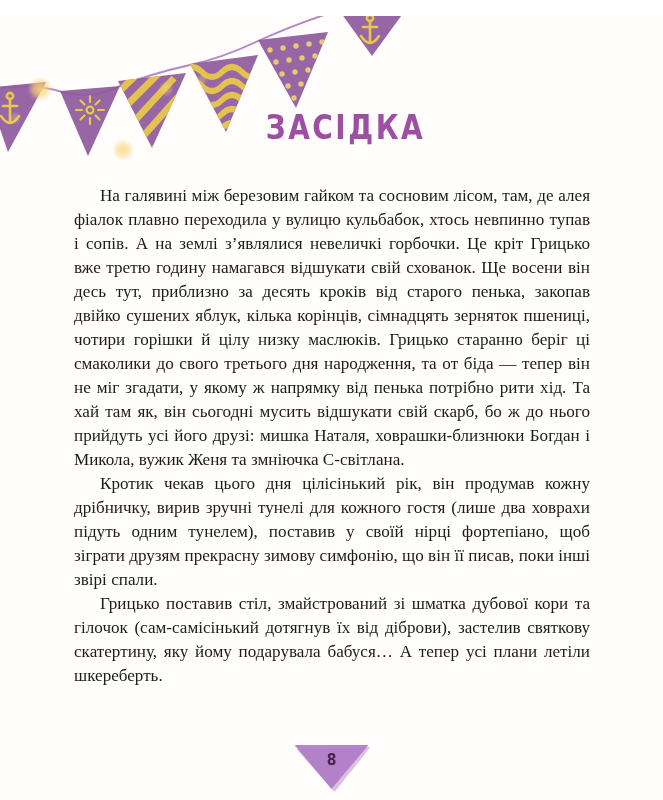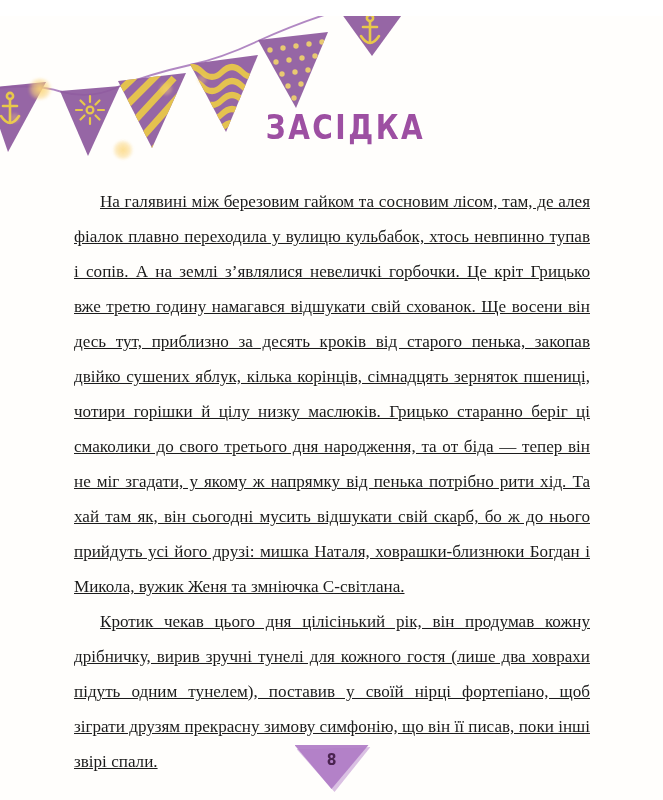--- a/index.html
+++ b/index.html
@@ -72,25 +72,24 @@
     transform-origin: center top;
   }
 
   
   .body-text {
     position: absolute;
     left: 74px;
     top: 168px;
     width: 516px;
     font-size: 17.1px;
-    line-height: 35px;
+    line-height: 24px;
     text-align: justify;
     text-justify: inter-word;
     hyphens: manual;
-    text-decoration: underline;
   }
   .body-text p {
     margin: 0;
     text-indent: 26px;
   }
 
   
   .folio {
     position: absolute;
     left: 0;
@@ -243,20 +242,21 @@
   <span class="bokeh bokeh-b"></span>
   <span class="bokeh bokeh-c"></span>
   <span class="bokeh bokeh-d"></span>
   <span class="bokeh bokeh-e"></span>
 
   <h1 class="chapter-title">ЗАСІДКА</h1>
 
   <div class="body-text">
     <p>На галявині між березовим гайком та сосновим лісом, там, де алея фіалок плавно переходила у вулицю кульбабок, хтось невпинно тупав і сопів. А на землі з’являлися невеличкі горбочки. Це кріт Грицько вже третю годину намагався відшукати свій схованок. Ще восени він десь тут, приблизно за десять кроків від старого пенька, закопав двійко сушених яблук, кілька корінців, сімнадцять зерняток пшениці, чотири горішки й цілу низку маслюків. Грицько старанно беріг ці смаколики до свого третього дня народження, та от біда — тепер він не міг згадати, у якому ж напрямку від пенька потрібно рити хід. Та хай там як, він сьогодні мусить відшукати свій скарб, бо ж до нього прийдуть усі його друзі: мишка Наталя, ховрашки-близнюки Богдан і Микола, вужик Женя та змніючка С-світлана.</p>
     <p>Кротик чекав цього дня цілісінький рік, він продумав кожну дрібничку, вирив зручні тунелі для кожного гостя (лише два ховрахи підуть одним тунелем), поставив у своїй нірці фортепіано, щоб зіграти друзям прекрасну зимову симфонію, що він її писав, поки інші звірі спали.</p>
+    <p>Грицько поставив стіл, змайстрований зі шматка дубової кори та гілочок (сам-самісінький дотягнув їх від діброви), застелив святкову скатертину, яку йому подарувала бабуся… А тепер усі плани летіли шкереберть.</p>
   </div>
 
   <div class="folio">
     <div class="folio-pennant">
       <span class="shape ghost"></span>
       <span class="shape"></span>
       <span class="folio-number">8</span>
     </div>
   </div>
 

